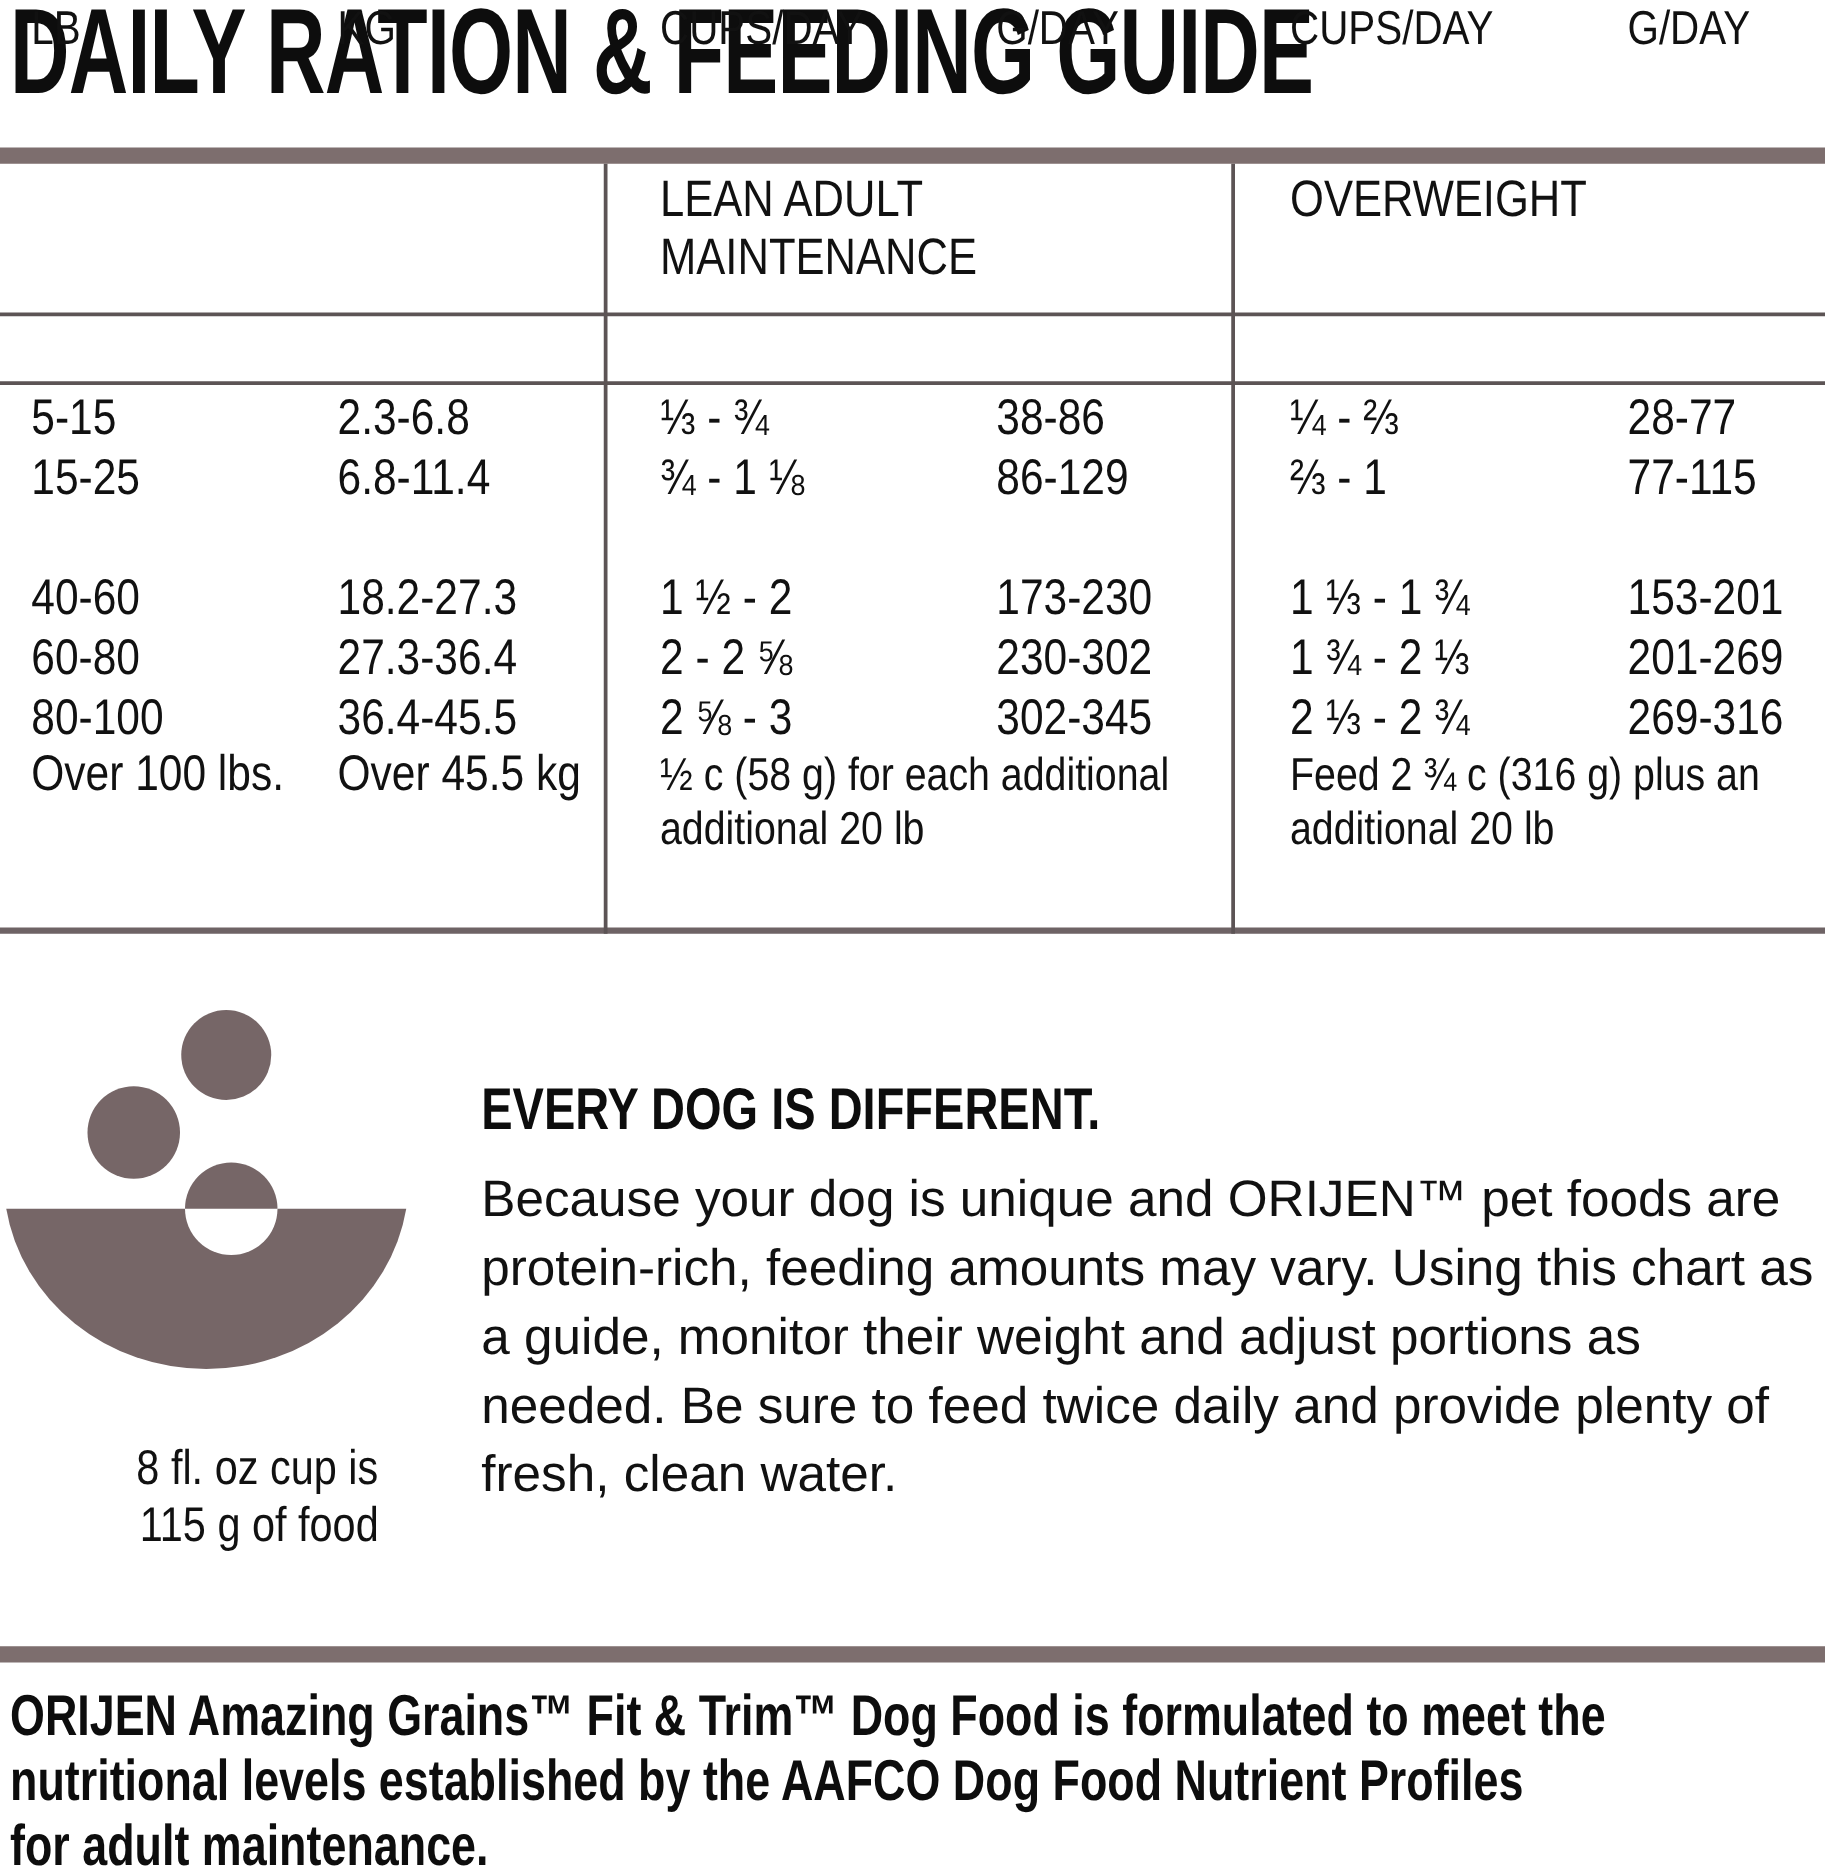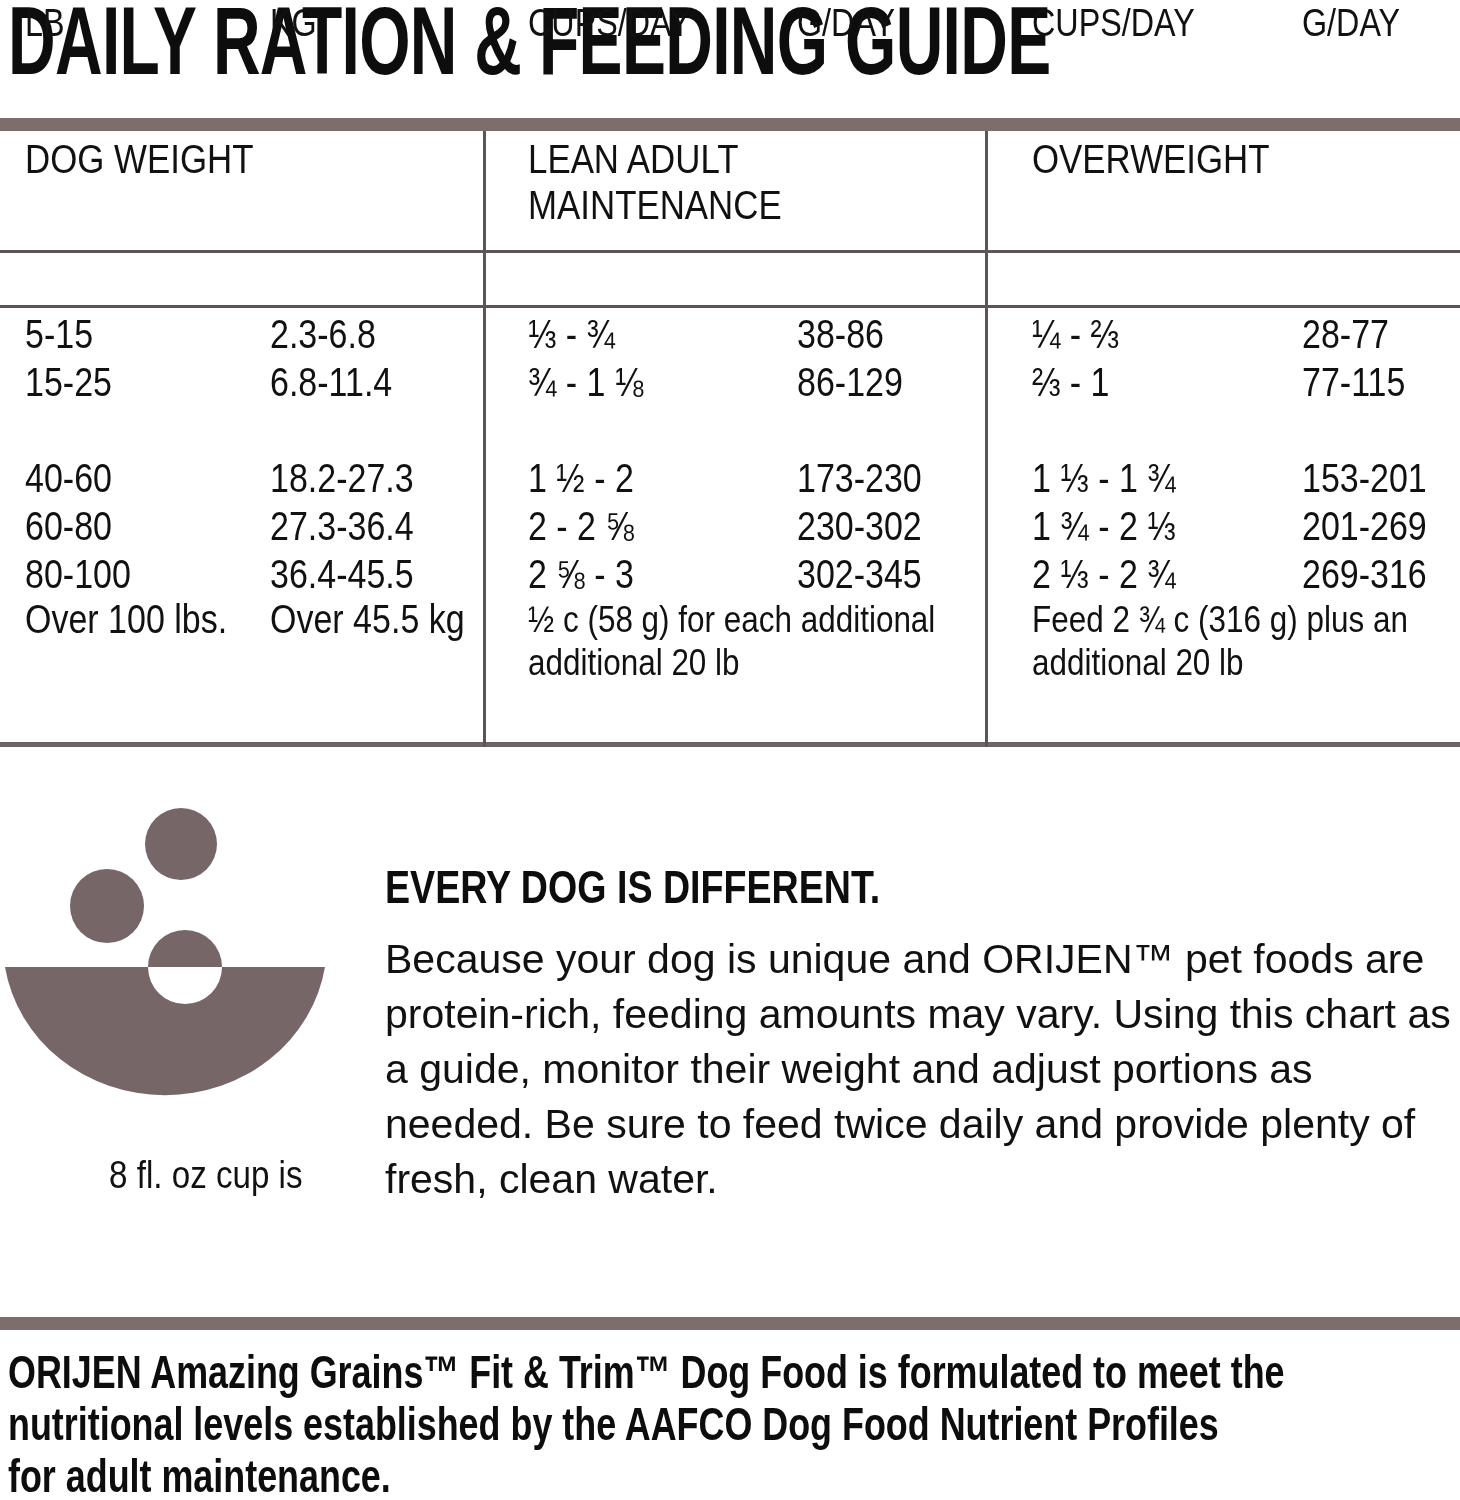--- a/index.html
+++ b/index.html
@@ -74,23 +74,20 @@
   <div class="title">DAILY RATION &amp; FEEDING GUIDE</div>
 
   <div class="bar bar-top"></div>
 
   <div class="hline hl-1"></div>
   <div class="hline hl-2"></div>
   <div class="hline hl-bottom"></div>
   <div class="vline vl-1"></div>
   <div class="vline vl-2"></div>
 
-  <div class="ghead gh-1">
-    <div><span class="ct">DOG WEIGHT</span></div>
-  </div>
   <div class="ghead gh-2">
     <div><span class="ct">LEAN ADULT</span></div>
     <div><span class="ct">MAINTENANCE</span></div>
   </div>
   <div class="ghead gh-3">
     <div><span class="ct">OVERWEIGHT</span></div>
   </div>
 
   <div class="sub c-lb cell" style="position:absolute"><span class="ct">LB</span></div>
   <div class="sub c-kg cell" style="position:absolute"><span class="ct">KG</span></div>
@@ -159,20 +156,21 @@
       <rect x="0" y="303" width="336" height="20" fill="#ffffff"></rect>
       <circle cx="179" cy="44" r="36" fill="#766667"></circle>
       <circle cx="105" cy="106" r="37" fill="#766667"></circle>
       <circle cx="183" cy="167" r="37" fill="#ffffff"></circle>
       <path d="M146,167 A37,37 0 0 1 220,167 Z" fill="#766667"></path>
     </svg>
   </div>
 
   <div class="caption">
     <div><span class="ctc">8 fl. oz cup is</span></div>
+    <div><span class="ctc">115 g of food</span></div>
   </div>
 
   <div class="sec-head">EVERY DOG IS DIFFERENT.</div>
   <div class="sec-body">Because your dog is unique and ORIJEN™ pet foods are protein-rich, feeding amounts may vary. Using this chart as a guide, monitor their weight and adjust portions as needed. Be sure to feed twice daily and provide plenty of fresh, clean water.</div>
 
   <div class="bar bar-bottom"></div>
   <div class="footer">
     <span class="fline">ORIJEN Amazing Grains™ Fit &amp; Trim™ Dog Food is formulated to meet the</span>
     <span class="fline">nutritional levels established by the AAFCO Dog Food Nutrient Profiles</span>
     <span class="fline">for adult maintenance.</span>

